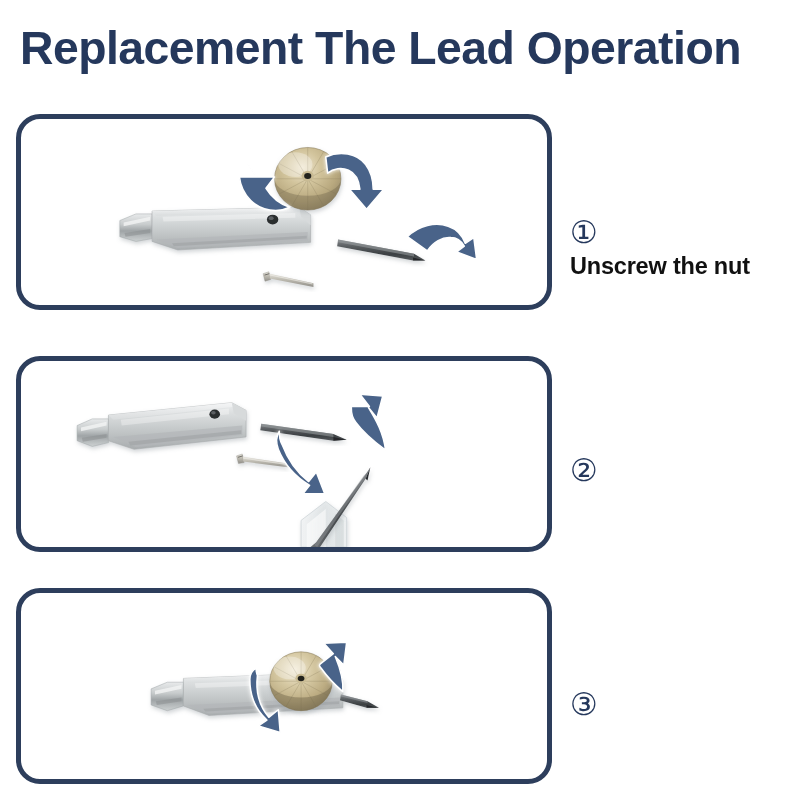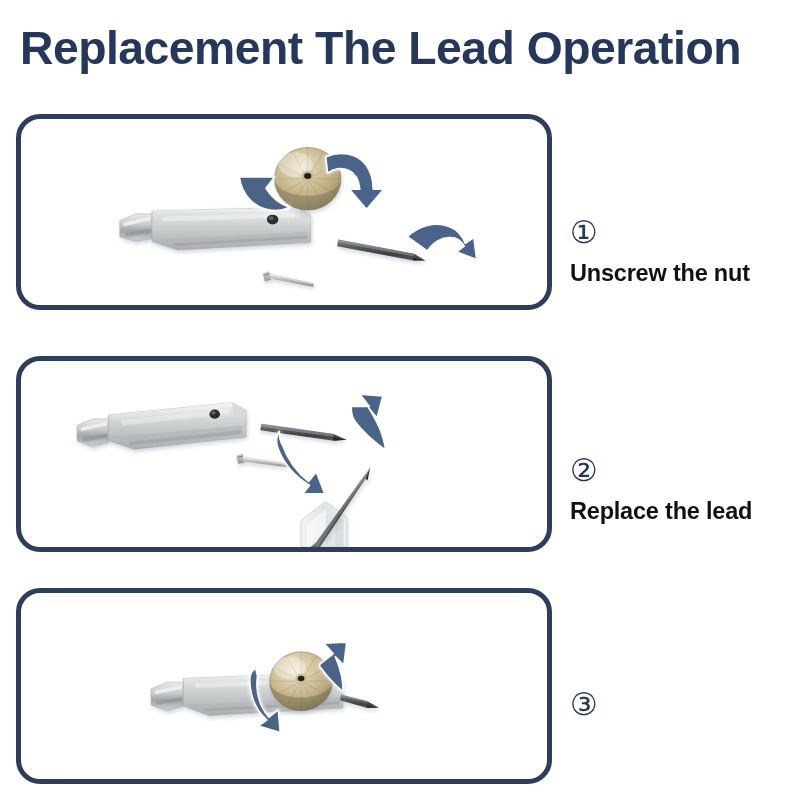--- a/index.html
+++ b/index.html
@@ -68,21 +68,21 @@
 
   .step-number {
     color: #25385c;
     font-family: "DejaVu Sans", sans-serif;
     font-size: 31px;
     line-height: 36px;
     font-weight: normal;
     height: 36px;
   }
   .step-label {
-    margin-top: 9px;
+    margin-top: 2px;
     color: #111111;
     font-family: "Liberation Sans", sans-serif;
     font-weight: bold;
     font-size: 23.5px;
     line-height: 28px;
     letter-spacing: -0.2px;
     white-space: nowrap;
   }
 </style>
 </head>
@@ -405,18 +405,17 @@
   </svg>
 </div>
 
 <div class="step" id="step-1">
   <div class="step-number">①</div>
   <div class="step-label">Unscrew the nut</div>
 </div>
 
 <div class="step" id="step-2">
   <div class="step-number">②</div>
-  <div class="step-label">Replace the lead</div>
 </div>
 
 <div class="step" id="step-3">
   <div class="step-number">③</div>
 </div>
 
 </body></html>

